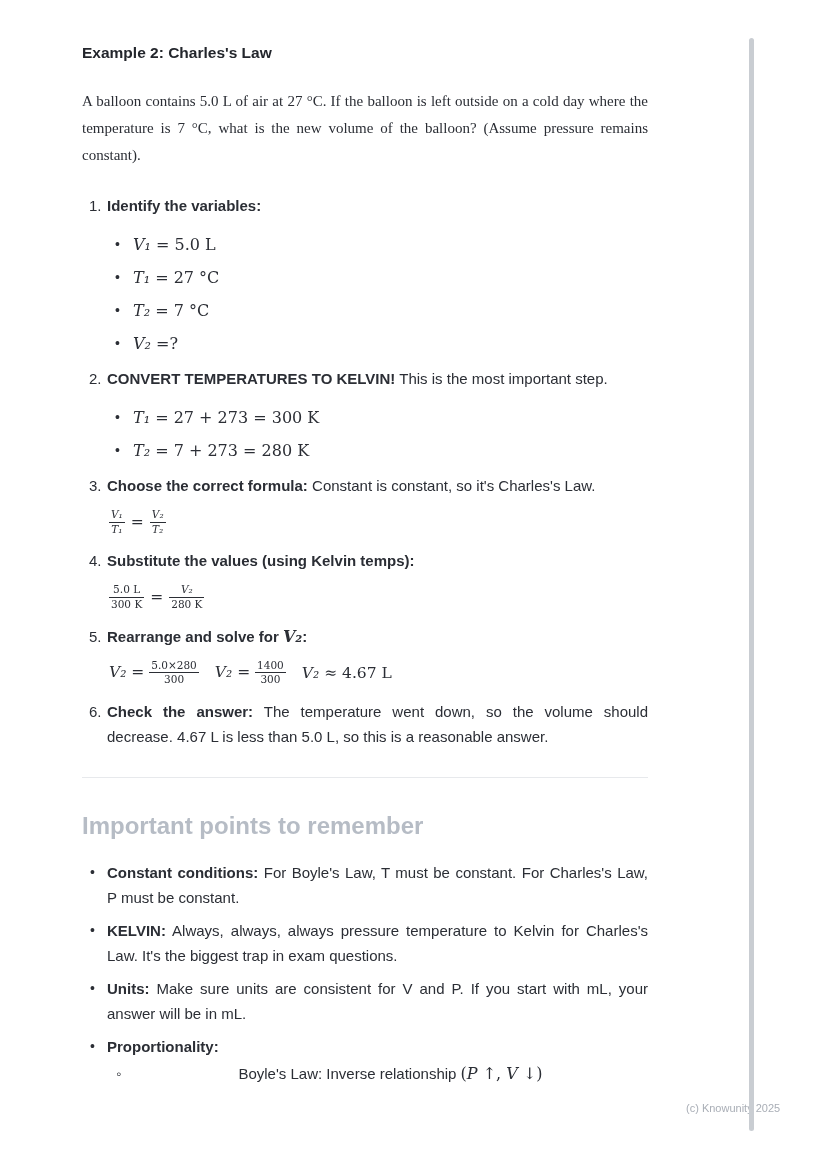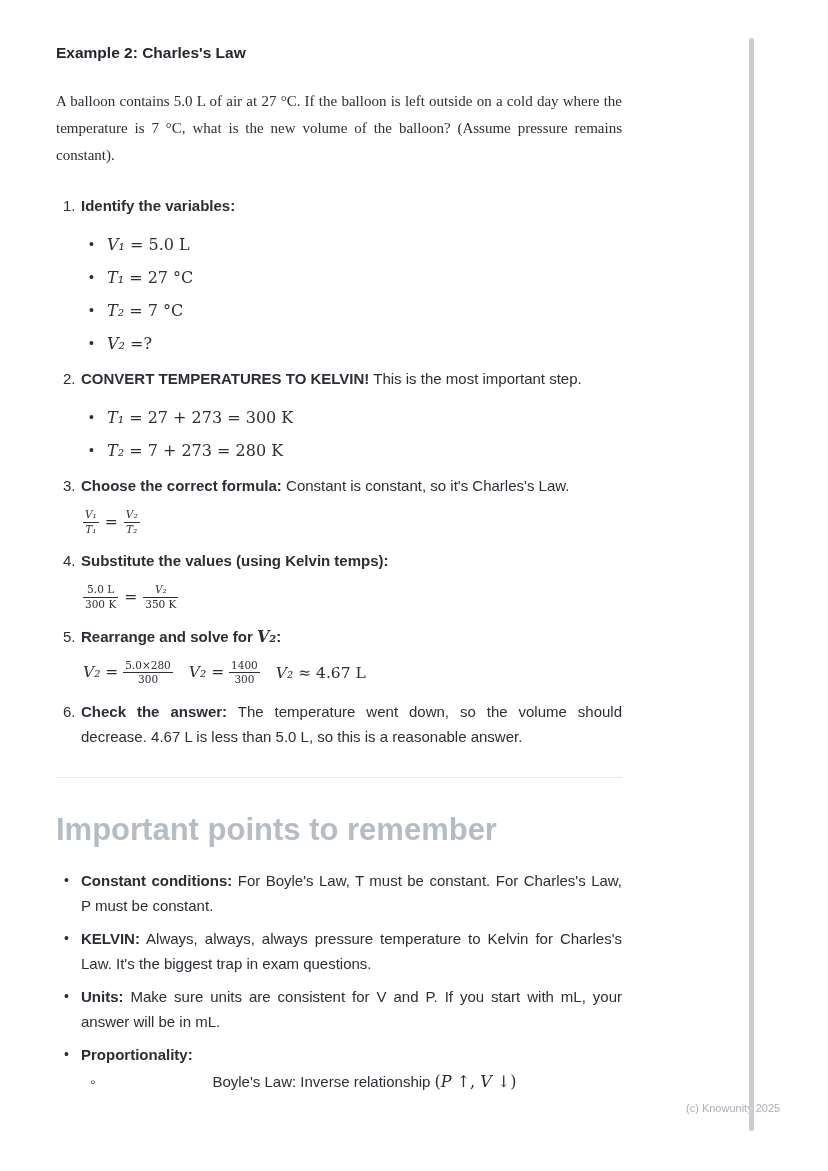--- a/index.html
+++ b/index.html
@@ -2,21 +2,21 @@
 <html><head>
 <meta charset="utf-8">
 <style>
   * { box-sizing: border-box; margin: 0; padding: 0; }
   html, body { background: #ffffff; }
   body {
     width: 828px; height: 1171px; position: relative; overflow: hidden;
     font-family: "Liberation Sans", "DejaVu Sans", sans-serif;
     color: #2b2e35;
   }
-  .content { position: absolute; left: 56px; top: 44px; width: 566px; }
+  .content { position: absolute; left: 82px; top: 44px; width: 566px; }
 
   .ex-title { font-size: 15.5px; font-weight: 700; color: #23262c; }
 
   .para { font-size: 15px; line-height: 27px; margin-top: 26px; }
   .just { text-align: justify; font-family: Liberation Serif, serif; }
 
   ol.steps { list-style: none; counter-reset: step; margin-top: 24px; }
   ol.steps > li {
     counter-increment: step; position: relative; padding-left: 25px;
     margin-bottom: 8px; font-size: 15px; line-height: 25px; text-align: justify;
@@ -34,21 +34,21 @@
 
   .formula { margin: 10px 0 12px 2px; font-family: "DejaVu Serif", "Liberation Serif", serif; font-size: 15.5px; text-align: left; }
   .frac { display: inline-block; text-align: center; vertical-align: -6px; font-size: 10.5px; line-height: 1.3; }
   .frac .fn { display: block; border-bottom: 1px solid #2b2e35; padding: 0 2px; }
   .frac .fd { display: block; padding: 0 2px; }
   .feq { margin: 0 6px; }
   .seg { margin-right: 16px; }
 
   hr.divider { border: none; border-top: 1px solid #e7e9ec; margin: 28px 0 0 0; }
 
-  .section-title { font-size: 31px; font-weight: 700; color: #b6bcc5; margin-top: 34px; }
+  .section-title { font-size: 24px; font-weight: 700; color: #b6bcc5; margin-top: 34px; }
 
   ul.points { list-style: none; margin-top: 20px; }
   ul.points > li {
     position: relative; padding-left: 25px; margin-bottom: 8px;
     font-size: 15px; line-height: 25px; text-align: justify;
   }
   ul.points > li::before { content: "•"; position: absolute; left: 8px; font-size: 14px; }
 
   ul.subpoints { list-style: none; margin-top: 2px; }
   ul.subpoints > li { position: relative; padding-left: 26px; text-align: center; }
@@ -91,21 +91,21 @@
       <span class="b">Choose the correct formula:</span>
       <span>Constant is constant, so it's Charles's Law.</span>
       <div class="formula">
         <span class="frac"><span class="fn mvar">V₁</span><span class="fd mvar">T₁</span></span><span class="feq">=</span><span class="frac"><span class="fn mvar">V₂</span><span class="fd mvar">T₂</span></span>
       </div>
     </li>
 
     <li>
       <span class="b">Substitute the values (using Kelvin temps):</span>
       <div class="formula">
-        <span class="frac"><span class="fn">5.0 L</span><span class="fd">300 K</span></span><span class="feq">=</span><span class="frac"><span class="fn mvar">V₂</span><span class="fd">350 K</span></span>
+        <span class="frac"><span class="fn">5.0 L</span><span class="fd">300 K</span></span><span class="feq">=</span><span class="frac"><span class="fn mvar">V₂</span><span class="fd">280 K</span></span>
       </div>
     </li>
 
     <li>
       <span class="b">Rearrange and solve for </span><span class="b math mvar">V₂</span><span class="b">:</span>
       <div class="formula">
         <span class="seg"><span class="mvar">V₂</span><span> = </span><span class="frac"><span class="fn">5.0×280</span><span class="fd">300</span></span></span><span class="seg"><span class="mvar">V₂</span><span> = </span><span class="frac"><span class="fn">1400</span><span class="fd">300</span></span></span><span><span class="mvar">V₂</span><span> ≈ 4.67 L</span></span>
       </div>
     </li>
 

